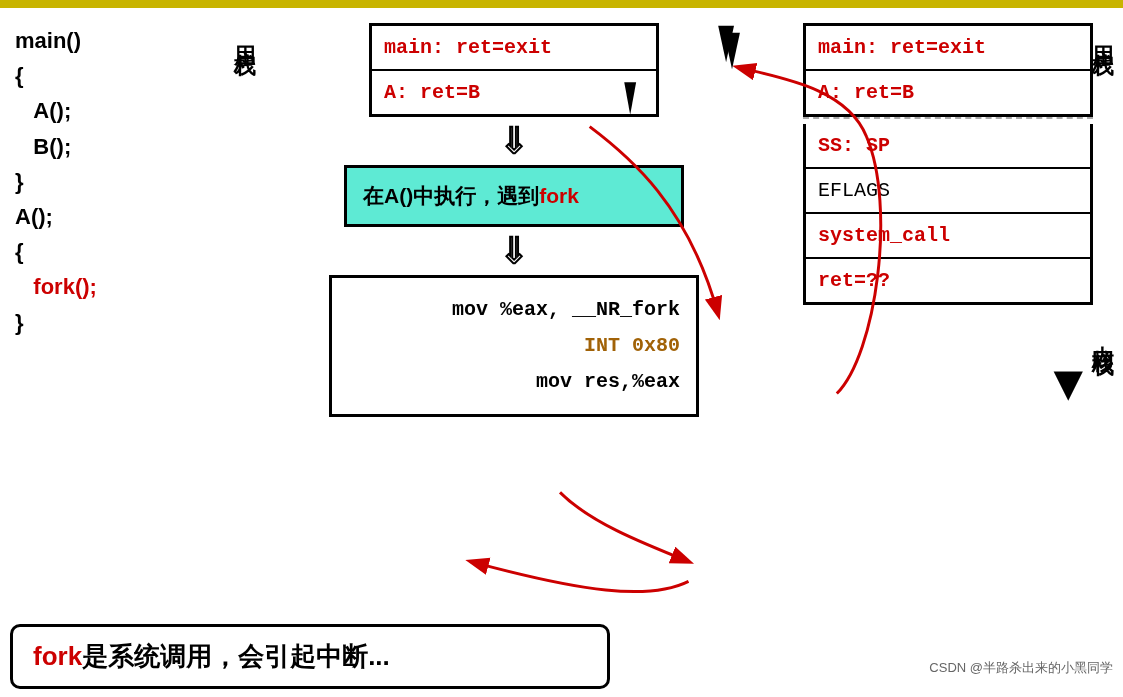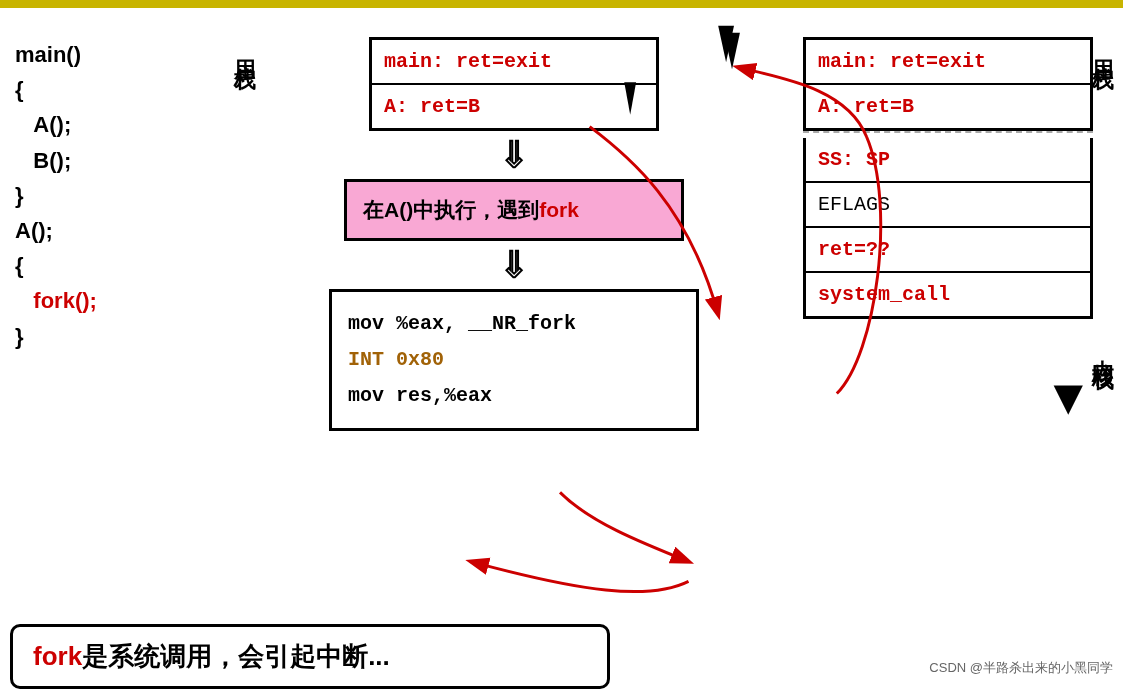--- a/index.html
+++ b/index.html
@@ -13,21 +13,21 @@
     }
     .top-bar {
       height: 8px;
       background: #c8b400;
       width: 100%;
     }
     .main-content {
       display: flex;
       width: 100%;
       height: 689px;
-      padding: 14px 0;
+      padding: 0 0;
       position: relative;
       gap: 40px;
     }
     
     .left-code {
       width: 185px;
       padding: 15px 10px 10px 15px;
       flex-shrink: 0;
     }
     .code-line {
@@ -93,21 +93,21 @@
       -webkit-text-stroke: 2px #000;
       margin: 6px 0 6px 40px;
       line-height: 1;
     }
     
     .desc-box {
       border: 3px solid #000;
       width: 340px;
       margin-left: 40px;
       padding: 14px 16px;
-      background: #f9a8d4;
+      background: #5eead4;
     }
     .desc-text {
       font-size: 21px;
       font-weight: bold;
       color: #000;
     }
     .desc-text .bold-red {
       color: #cc0000;
     }
     
@@ -117,20 +117,21 @@
       margin-left: 40px;
       padding: 14px 16px;
       background: #fff;
     }
     .asm-line {
       font-size: 20px;
       font-weight: bold;
       color: #000;
       font-family: 'Courier New', monospace;
       line-height: 1.8;
+      text-align: right;
     }
     .asm-line.red {
       color: #a16207;
     }
     
     .bottom-note {
       position: absolute;
       bottom: 10px;
       left: 10px;
       right: 10px;
@@ -300,24 +301,24 @@
       <div class="divider-dashed"></div>
 
       <div class="kernel-stack-box" style="border-top:none;">
         <div class="stack-row">
           <span class="stack-text">SS: SP</span>
         </div>
         <div class="stack-row">
           <span class="stack-text-black">EFLAGS</span>
         </div>
         <div class="stack-row">
+          <span class="stack-text">system_call</span>
+        </div>
+        <div class="stack-row">
           <span class="stack-text">ret=??</span>
-        </div>
-        <div class="stack-row">
-          <span class="stack-text">system_call</span>
         </div>
       </div>
     </div>
   </div>
 
   <svg class="svg-overlay" viewBox="0 0 1123 697">
 
     <polygon points="720,18 736,18 728,55" fill="#000"></polygon>
 
     <path d="M 590,120 C 630,150 690,200 720,310" stroke="#cc0000" stroke-width="3" fill="none" marker-end="url(#arrowRed)"></path>

